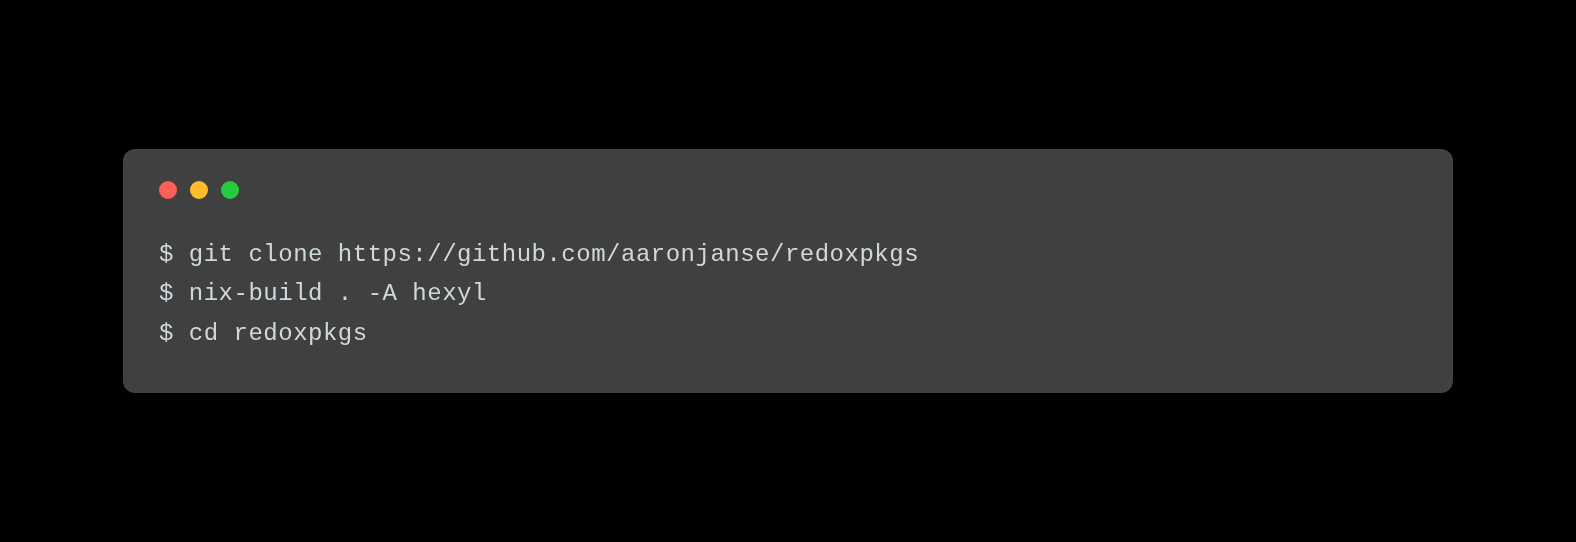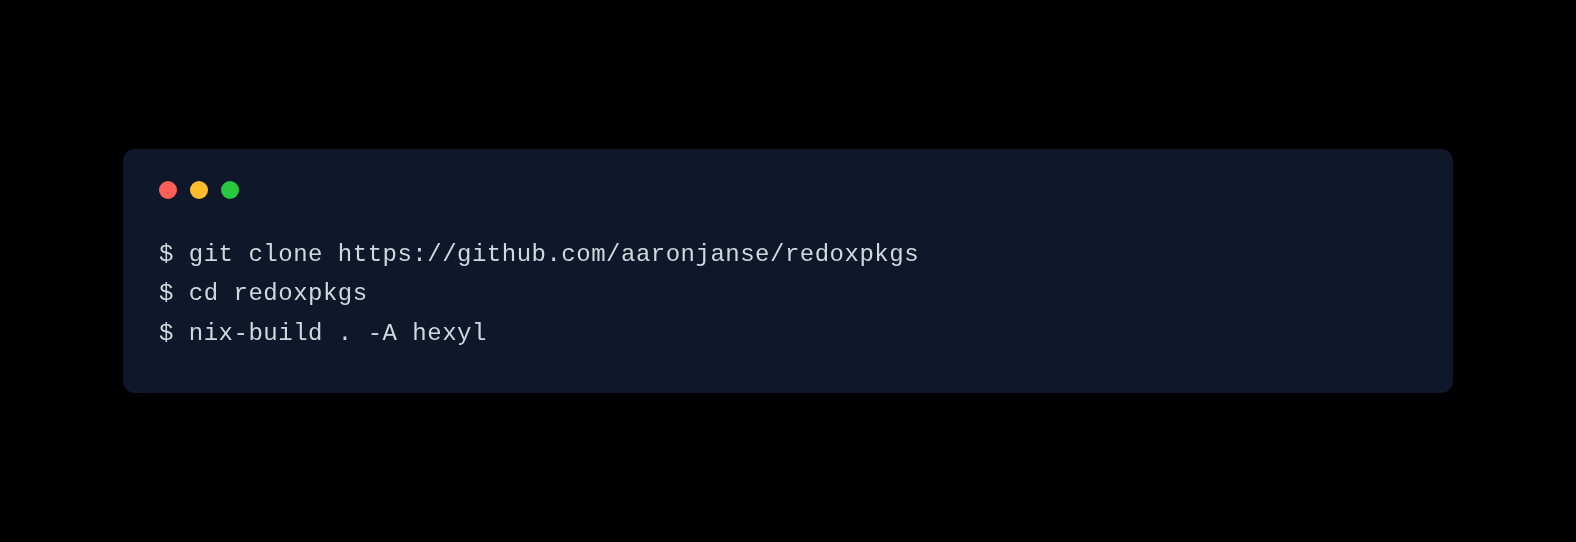--- a/index.html
+++ b/index.html
@@ -12,21 +12,21 @@
       background-color: #000000;
       width: 1576px;
       height: 542px;
       display: flex;
       align-items: center;
       justify-content: center;
       font-family: 'SF Mono', 'Monaco', 'Menlo', 'Consolas', 'Courier New', monospace;
     }
     
     .terminal-window {
-      background-color: #0f172a;
+      background-color: #404040;
       border-radius: 12px;
       width: 1330px;
       padding: 32px 36px 40px 36px;
       box-shadow: 0 20px 60px rgba(0, 0, 0, 0.5);
     }
     
     .titlebar {
       display: flex;
       gap: 13px;
       margin-bottom: 36px;
@@ -77,16 +77,16 @@
 <body>
 
 <div class="terminal-window">
   <div class="titlebar">
     <div class="traffic-light red"></div>
     <div class="traffic-light yellow"></div>
     <div class="traffic-light green"></div>
   </div>
   <div class="terminal-content">
     <div class="terminal-line"><span class="prompt">$ </span><span class="command">git clone https://github.com/aaronjanse/redoxpkgs</span></div>
+    <div class="terminal-line"><span class="prompt">$ </span><span class="command">nix-build . -A hexyl</span></div>
     <div class="terminal-line"><span class="prompt">$ </span><span class="command">cd redoxpkgs</span></div>
-    <div class="terminal-line"><span class="prompt">$ </span><span class="command">nix-build . -A hexyl</span></div>
   </div>
 </div>
 
 </body></html>

